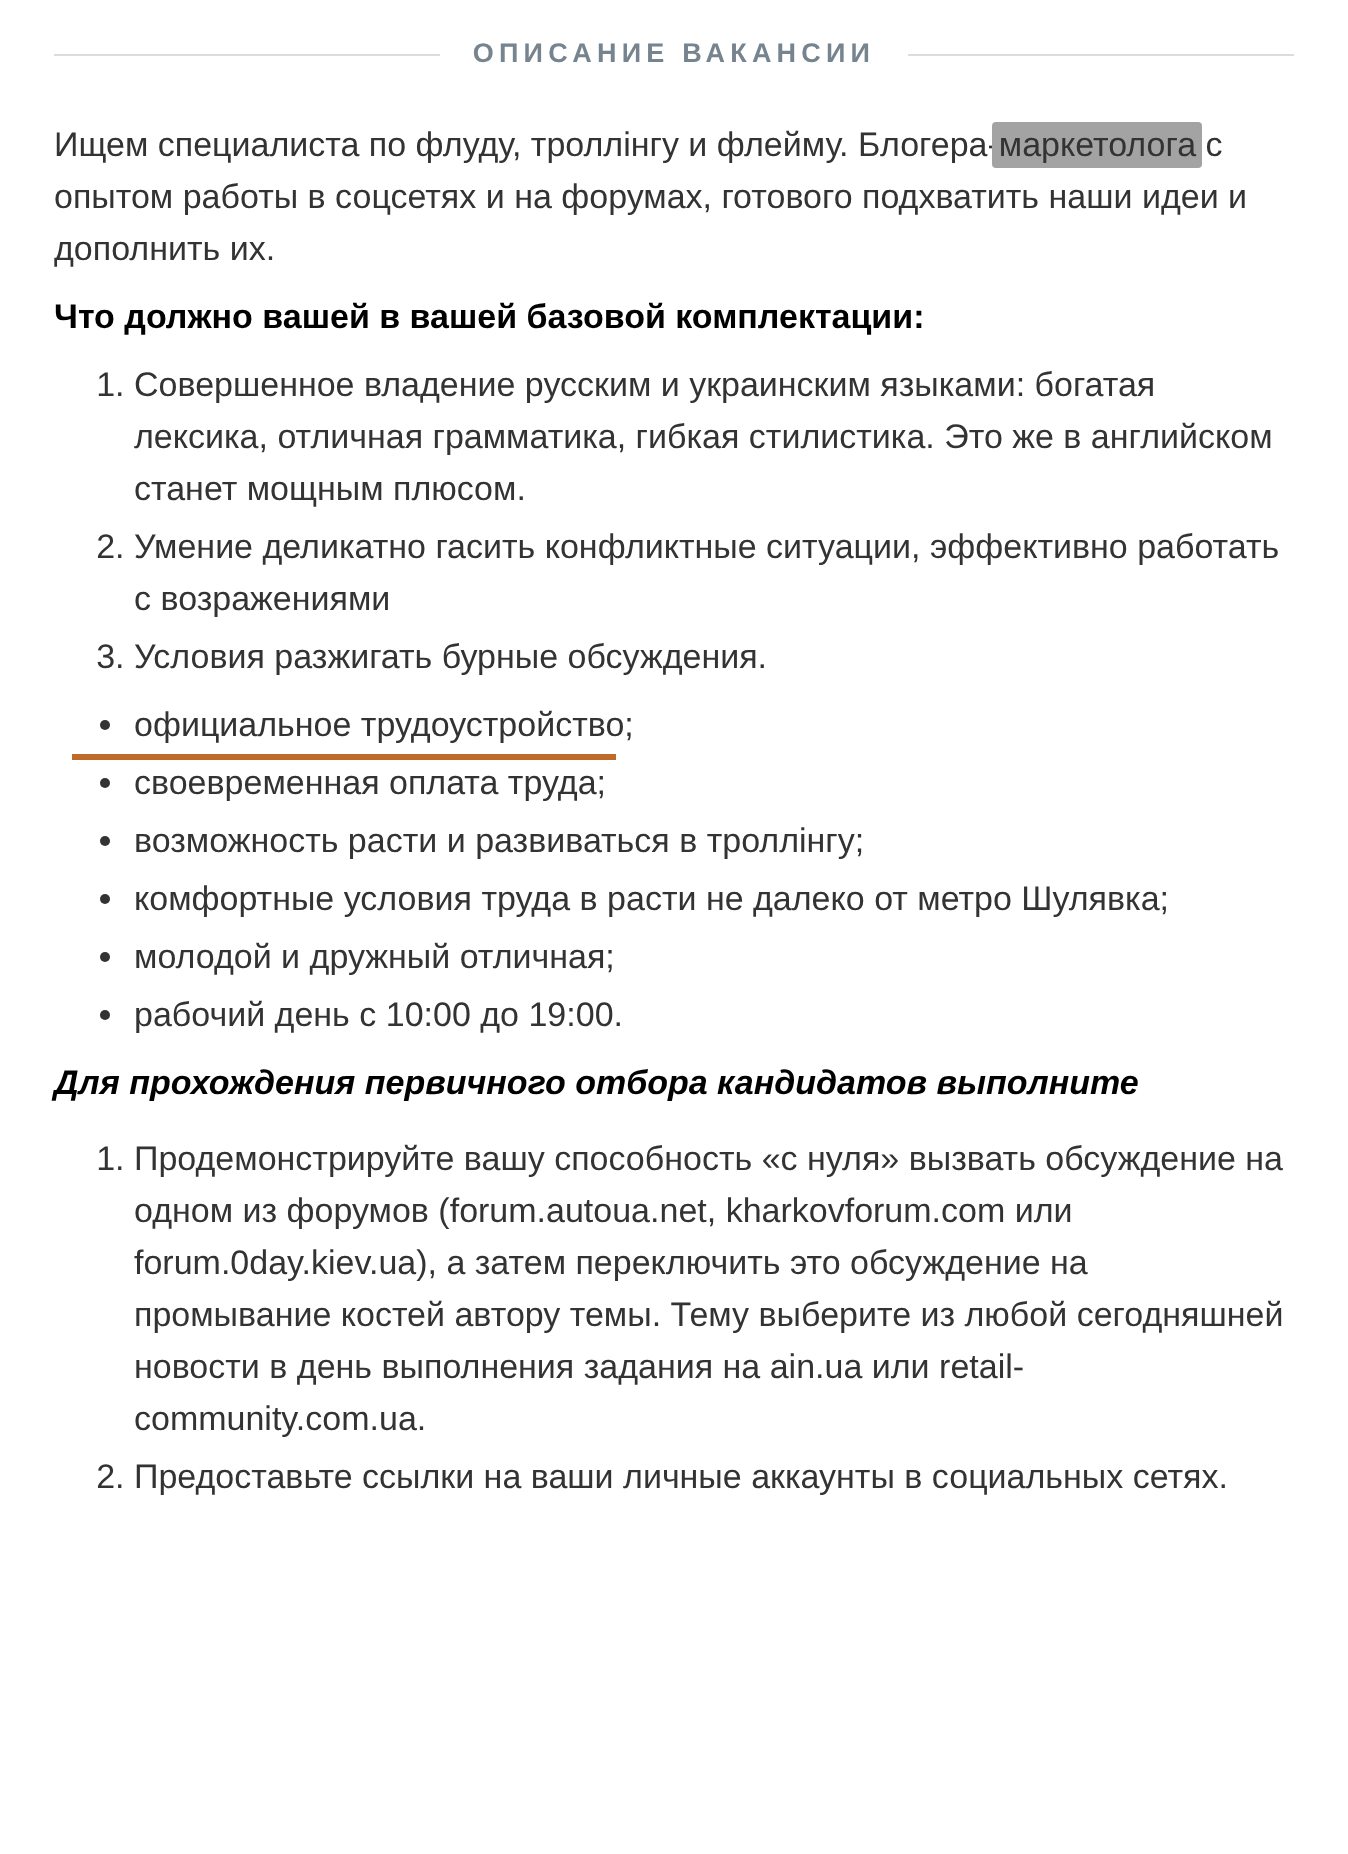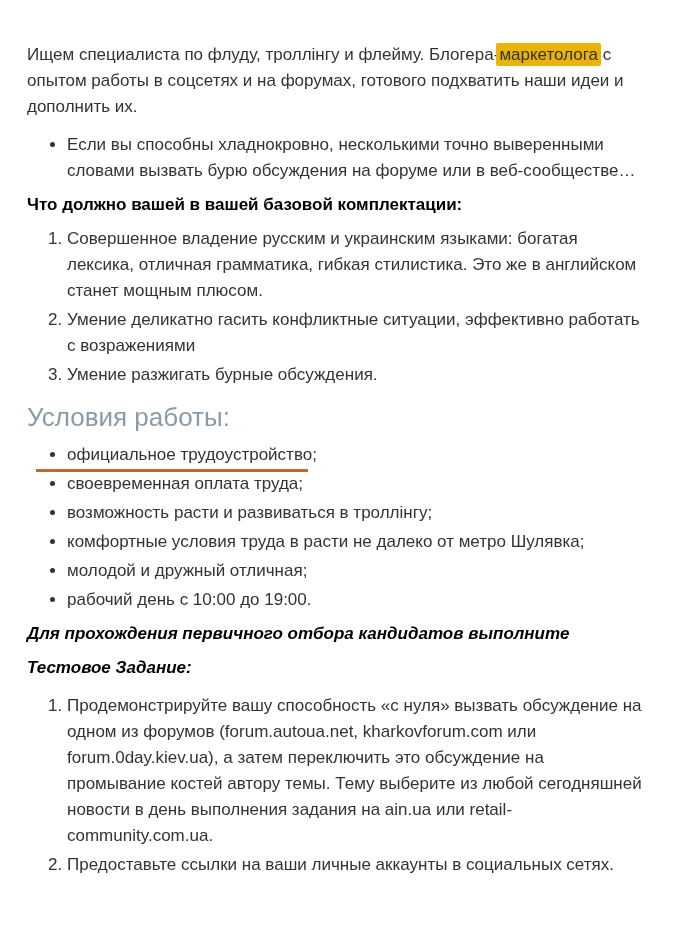--- a/index.html
+++ b/index.html
@@ -85,50 +85,50 @@
   p.strong-line.first { margin-top: 8px; }
   p.strong-line.second { margin-top: 8px; }
 
   ol.test-list { margin-top: 12px; }
 </style>
 </head>
 <body>
 
 <div class="page">
 
+  <div class="doc-header">
+    <span class="rule"></span>
+    <span class="title" style="color: rgb(118, 132, 143);">ОПИСАНИЕ ВАКАНСИИ</span>
+    <span class="rule"></span>
+  </div>
 
-  <p class="intro"><span>Ищем специалиста по флуду, троллінгу и флейму. Блогера-</span><span class="hl" style="background: #eab308;">маркетолога</span><span> с опытом работы в соцсетях и на форумах, готового подхватить наши идеи и дополнить их.</span></p>
+  <p class="intro"><span>Ищем специалиста по флуду, троллінгу и флейму. Блогера-</span><span class="hl" style="background: #a3a3a3;">маркетолога</span><span> с опытом работы в соцсетях и на форумах, готового подхватить наши идеи и дополнить их.</span></p>
 
-  <ul class="pitch-list">
-    <li>Если вы способны хладнокровно, несколькими точно выверенными словами вызвать бурю обсуждения на форуме или в веб-сообществе…</li>
-  </ul>
 
 
   <h3 class="req-heading">Что должно вашей в вашей базовой комплектации:</h3>
 
   <ol class="req-list">
     <li>Совершенное владение русским и украинским языками: богатая лексика, отличная грамматика, гибкая стилистика. Это же в английском станет мощным плюсом.</li>
     <li>Умение деликатно гасить конфликтные ситуации, эффективно работать с возражениями</li>
-    <li>Умение разжигать бурные обсуждения.</li>
+    <li>Условия разжигать бурные обсуждения.</li>
   </ol>
 
-  <h2 class="cond-heading" style="color: rgb(138, 155, 167);">Условия работы:</h2>
 
   <ul class="cond-list">
     <li class="underlined"><span>официальное трудоустройство;</span><span class="orange-underline" style="background: rgb(191, 106, 43);"></span></li>
     <li>своевременная оплата труда;</li>
     <li>возможность расти и развиваться в троллінгу;</li>
     <li>комфортные условия труда в расти не далеко от метро Шулявка;</li>
     <li>молодой и дружный отличная;</li>
     <li>рабочий день с 10:00 до 19:00.</li>
   </ul>
 
   <p class="strong-line first">Для прохождения первичного отбора кандидатов выполните</p>
 
-  <p class="strong-line second">Тестовое Задание:</p>
 
   <ol class="test-list">
     <li>Продемонстрируйте вашу способность «с нуля» вызвать обсуждение на одном из форумов (forum.autoua.net, kharkovforum.com или forum.0day.kiev.ua), а затем переключить это обсуждение на промывание костей автору темы. Тему выберите из любой сегодняшней новости в день выполнения задания на ain.ua или retail-community.com.ua.</li>
     <li>Предоставьте ссылки на ваши личные аккаунты в социальных сетях.</li>
 
   </ol>
 
 </div>
 
 </body></html>

